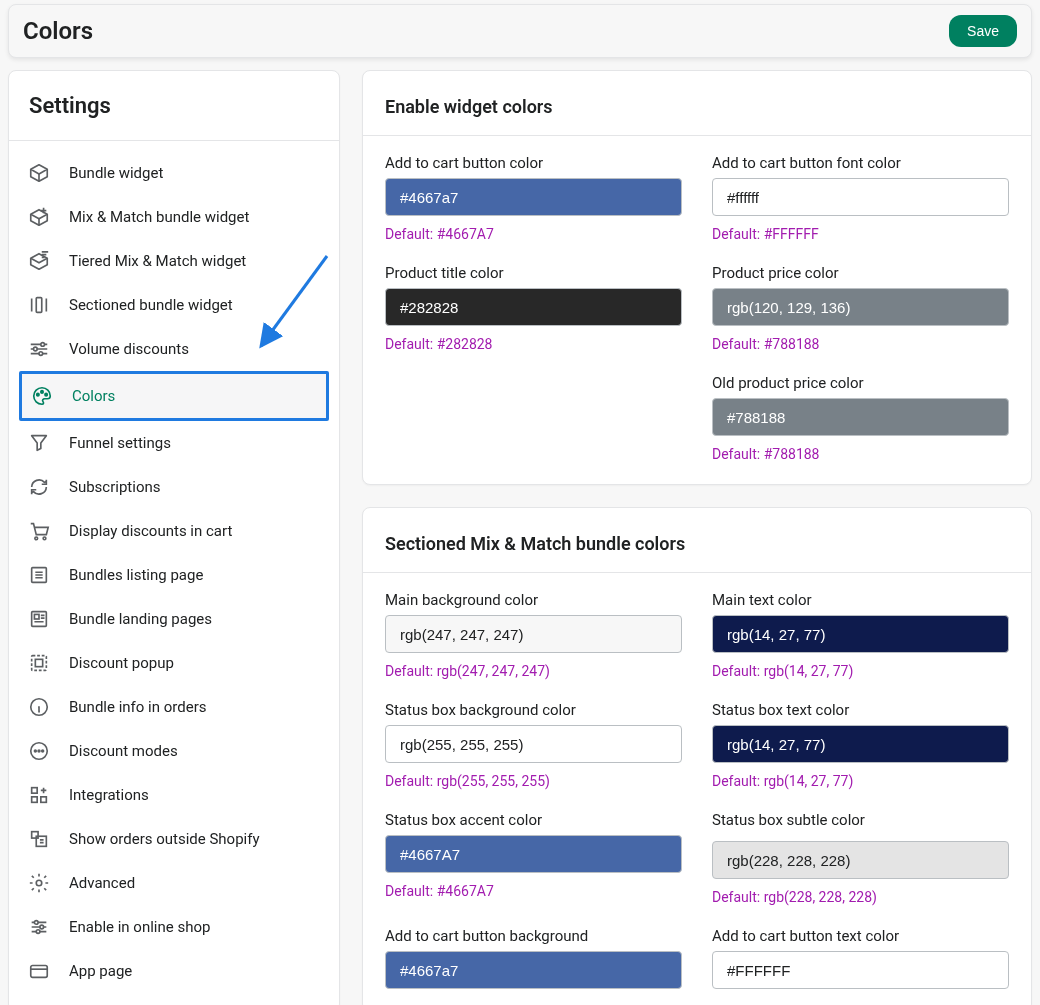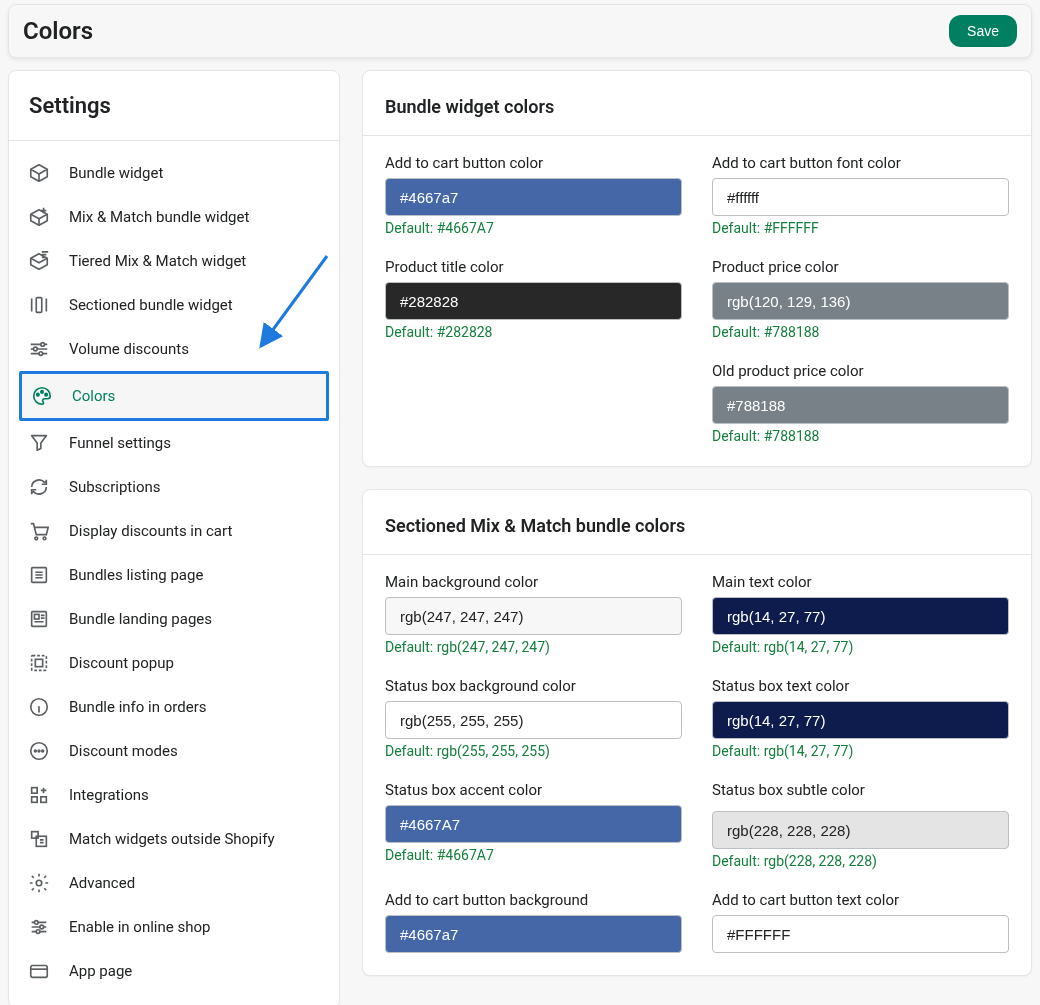--- a/index.html
+++ b/index.html
@@ -114,22 +114,22 @@
     border: 1px solid #babfc3;
     border-radius: 4px;
     padding: 0 14px;
     font-size: 15px;
     color: #202223;
     background: #fff;
   }
   .field-input.dark-text { color: #fff; }
   .field-default {
     font-size: 14px;
-    color: #15803d;
-    margin-top: 4px;
+    color: #a21caf;
+    margin-top: 10px;
   }
 
   .col1 { grid-column: 1; }
   .col2 { grid-column: 2; }
 
   svg { display: block; }
 </style>
 </head>
 <body>
 
@@ -294,21 +294,21 @@
     <span>Integrations</span>
   </li>
         <li class="sidebar-item">
     <span class="icon">
             <svg width="22" height="22" viewBox="0 0 24 24" fill="none" stroke="currentColor" stroke-width="1.8">
               <rect x="4" y="4" width="7" height="7"></rect>
               <rect x="9" y="9" width="11" height="11"></rect>
               <path d="M13 13h4M13 16h4"></path>
             </svg>
           </span>
-    <span>Match widgets outside Shopify</span>
+    <span>Show orders outside Shopify</span>
   </li>
         <li class="sidebar-item">
     <span class="icon">
             <svg width="22" height="22" viewBox="0 0 24 24" fill="none" stroke="currentColor" stroke-width="1.8">
               <circle cx="12" cy="12" r="3"></circle>
               <path d="M12 2v3M12 19v3M4.2 4.2l2.1 2.1M17.7 17.7l2.1 2.1M2 12h3M19 12h3M4.2 19.8l2.1-2.1M17.7 6.3l2.1-2.1"></path>
             </svg>
           </span>
     <span>Advanced</span>
   </li>
@@ -338,21 +338,21 @@
       <path d="M0,0 L8,4 L0,8 z" fill="#1f7ae0"></path>
     </marker>
   </defs>
   <line x1="318" y1="105" x2="252" y2="195" stroke="#1f7ae0" stroke-width="3" marker-end="url(#ah)"></line>
 </svg>
       </ul>
   </div>
 
   <div class="content" id="content">
       <div class="card">
-        <div class="card-header">Bundle widget colors</div>
+        <div class="card-header">Enable widget colors</div>
         <div class="card-body">
           <div class="col1"><label class="field-label">Add to cart button color</label><input class="field-input dark-text" value="#4667a7" style="background: rgb(70, 103, 167);"><div class="field-default">Default: #4667A7</div></div>
           <div class="col2"><label class="field-label">Add to cart button font color</label><input class="field-input" value="#ffffff" style="background: rgb(255, 255, 255);"><div class="field-default">Default: #FFFFFF</div></div>
           <div class="col1"><label class="field-label">Product title color</label><input class="field-input dark-text" value="#282828" style="background: rgb(40, 40, 40);"><div class="field-default">Default: #282828</div></div>
           <div class="col2"><label class="field-label">Product price color</label><input class="field-input dark-text" value="rgb(120, 129, 136)" style="background: rgb(120, 129, 136);"><div class="field-default">Default: #788188</div></div>
           <div class="col1"></div>
           <div class="col2"><label class="field-label">Old product price color</label><input class="field-input dark-text" value="#788188" style="background: rgb(120, 129, 136);"><div class="field-default">Default: #788188</div></div>
         </div>
       </div>
       <div class="card">

